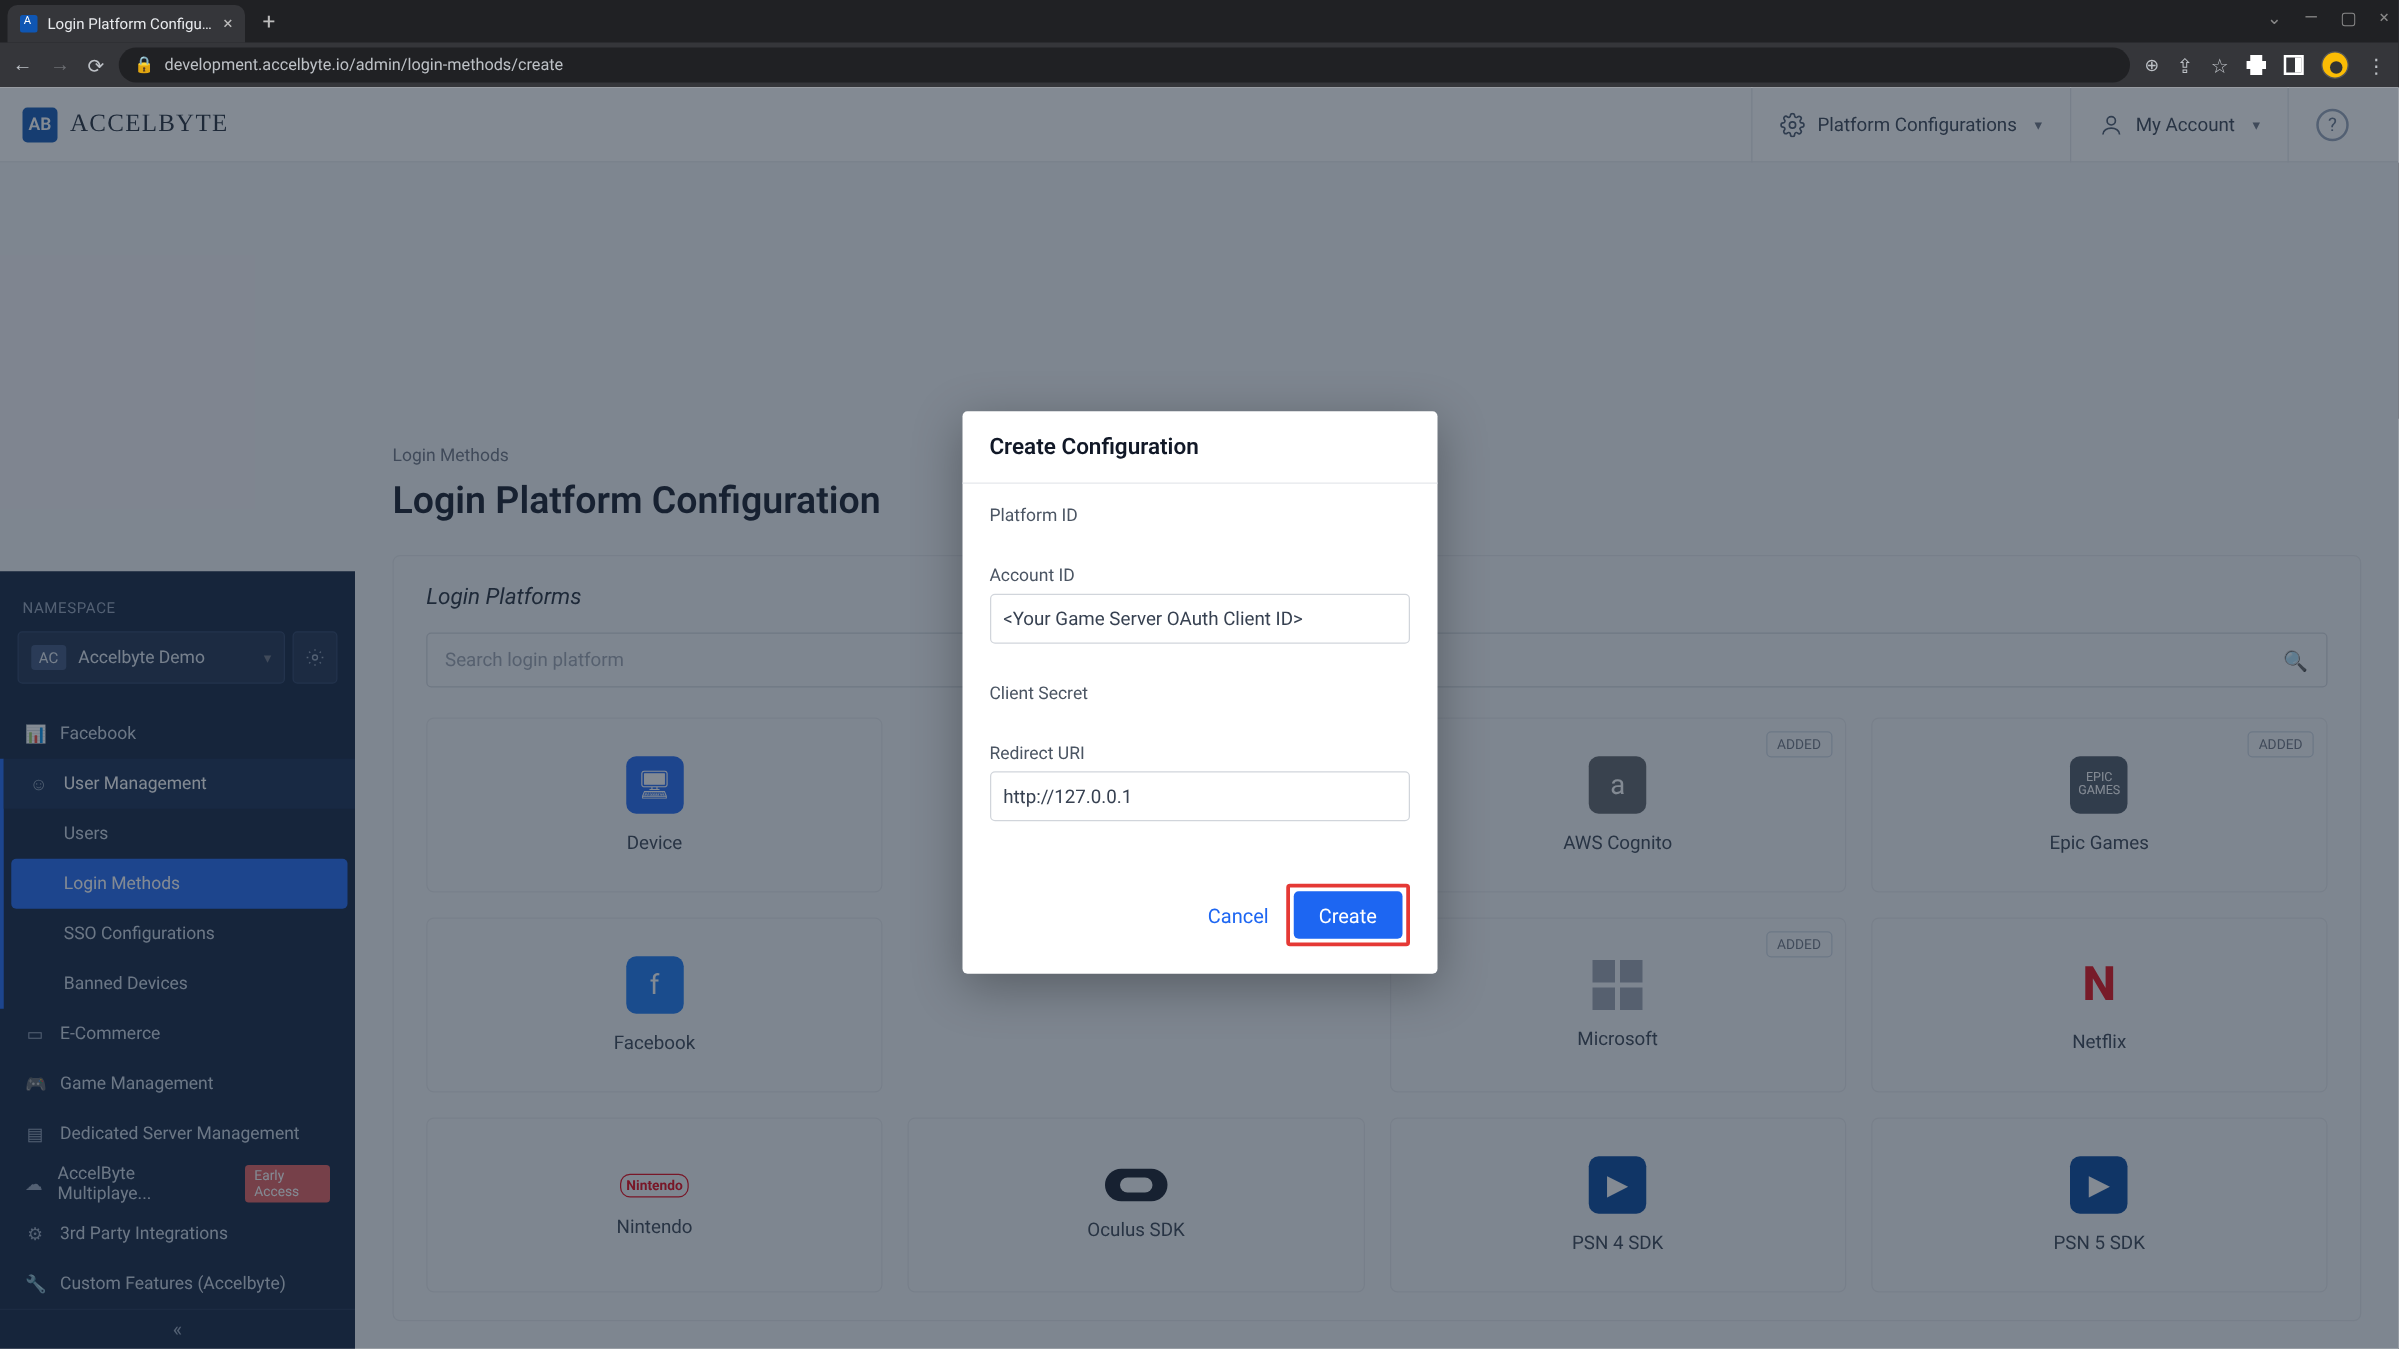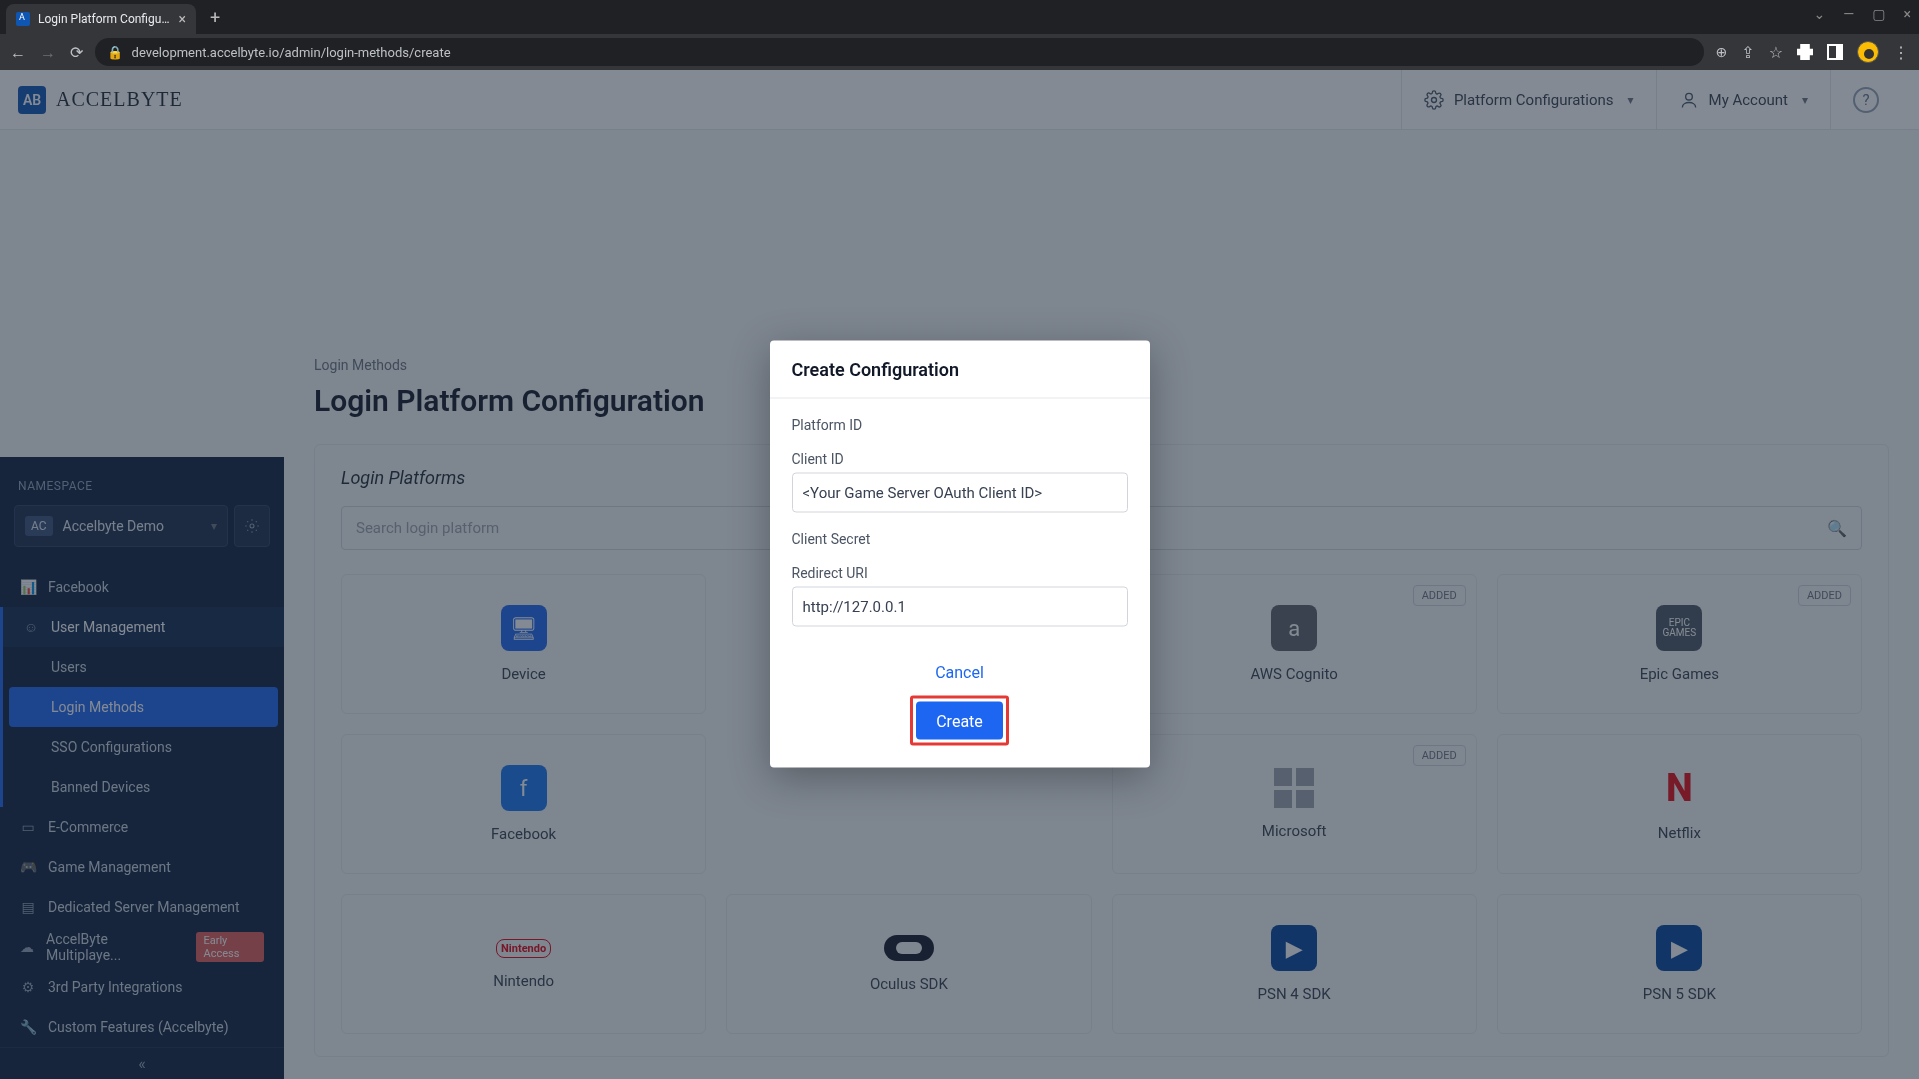--- a/index.html
+++ b/index.html
@@ -77,25 +77,25 @@
   .i-nintendo{ color:#e60012; font-size:11px; border:1px solid #e60012; padding:2px 4px; border-radius:8px; font-weight:700;}
   .i-oculus{ width:50px; height:26px; background:#111827; border-radius:14px; position:relative;}
   .i-oculus::after{content:"";position:absolute;inset:7px 12px;background:#f4f6f8;border-radius:8px;}
   .i-ps{ background:#00439c;}
 
   .overlay{ position:absolute; inset:0; background:rgba(30,41,59,0.55);}
   .modal{ position:absolute; left:50%; top:48%; transform:translate(-50%,-50%); width:380px; background:#fff; border-radius:4px; box-shadow:0 10px 40px rgba(0,0,0,0.3);}
   .modal-head{ padding:18px 22px; border-bottom:1px solid #e5e7eb; font-size:18px; font-weight:600; color:#111827;}
   .modal-body{ padding:18px 22px 4px;}
   .field-label{ font-size:14px; color:#4b5563; margin-bottom:6px;}
-  .field-group{ margin-bottom:18px;}
+  .field-group{ margin-bottom:32px;}
   .inp{ width:100%; border:1px solid #d1d5db; border-radius:4px; height:40px; padding:0 10px; font-size:15px; color:#374151; background:#fff;}
   .inp[readonly]{ background:#f3f4f6; color:#6b7280;}
   textarea.inp{ height:150px; padding:8px 10px; resize:none; font-family:inherit;}
-  .modal-foot{ display:flex; justify-content:flex-end; gap:14px; padding:14px 22px 22px; align-items:center;flex-direction:column;}
+  .modal-foot{ display:flex; justify-content:flex-end; gap:14px; padding:14px 22px 22px; align-items:center;}
   .btn-cancel{ background:none; border:none; color:#1d66f2; font-size:16px; cursor:pointer;}
   .btn-create-wrap{ border:3px solid #e53935; padding:3px; border-radius:3px;}
   .btn-create{ background:#1d66f2; color:#fff; border:none; height:38px; padding:0 20px; font-size:16px; border-radius:4px; cursor:pointer;}
 </style>
 </head>
 <body>
 
 <div class="browser-top">
   <div class="tabbar">
     <div class="tab">
@@ -297,21 +297,21 @@
   </div>
 
   <div class="overlay"></div>
   <div class="modal">
     <div class="modal-head">Create Configuration</div>
     <div class="modal-body">
       <div class="field-group">
         <div class="field-label">Platform ID</div>
       </div>
       <div class="field-group">
-        <div class="field-label">Client ID</div>
+        <div class="field-label">Account ID</div>
         <input class="inp" value="&lt;Your Game Server OAuth Client ID&gt;" style="">
       </div>
       <div class="field-group">
         <div class="field-label">Client Secret</div>
       </div>
       <div class="field-group">
         <div class="field-label">Redirect URI</div>
         <input class="inp" value="http://127.0.0.1" style="">
       </div>
     </div>

